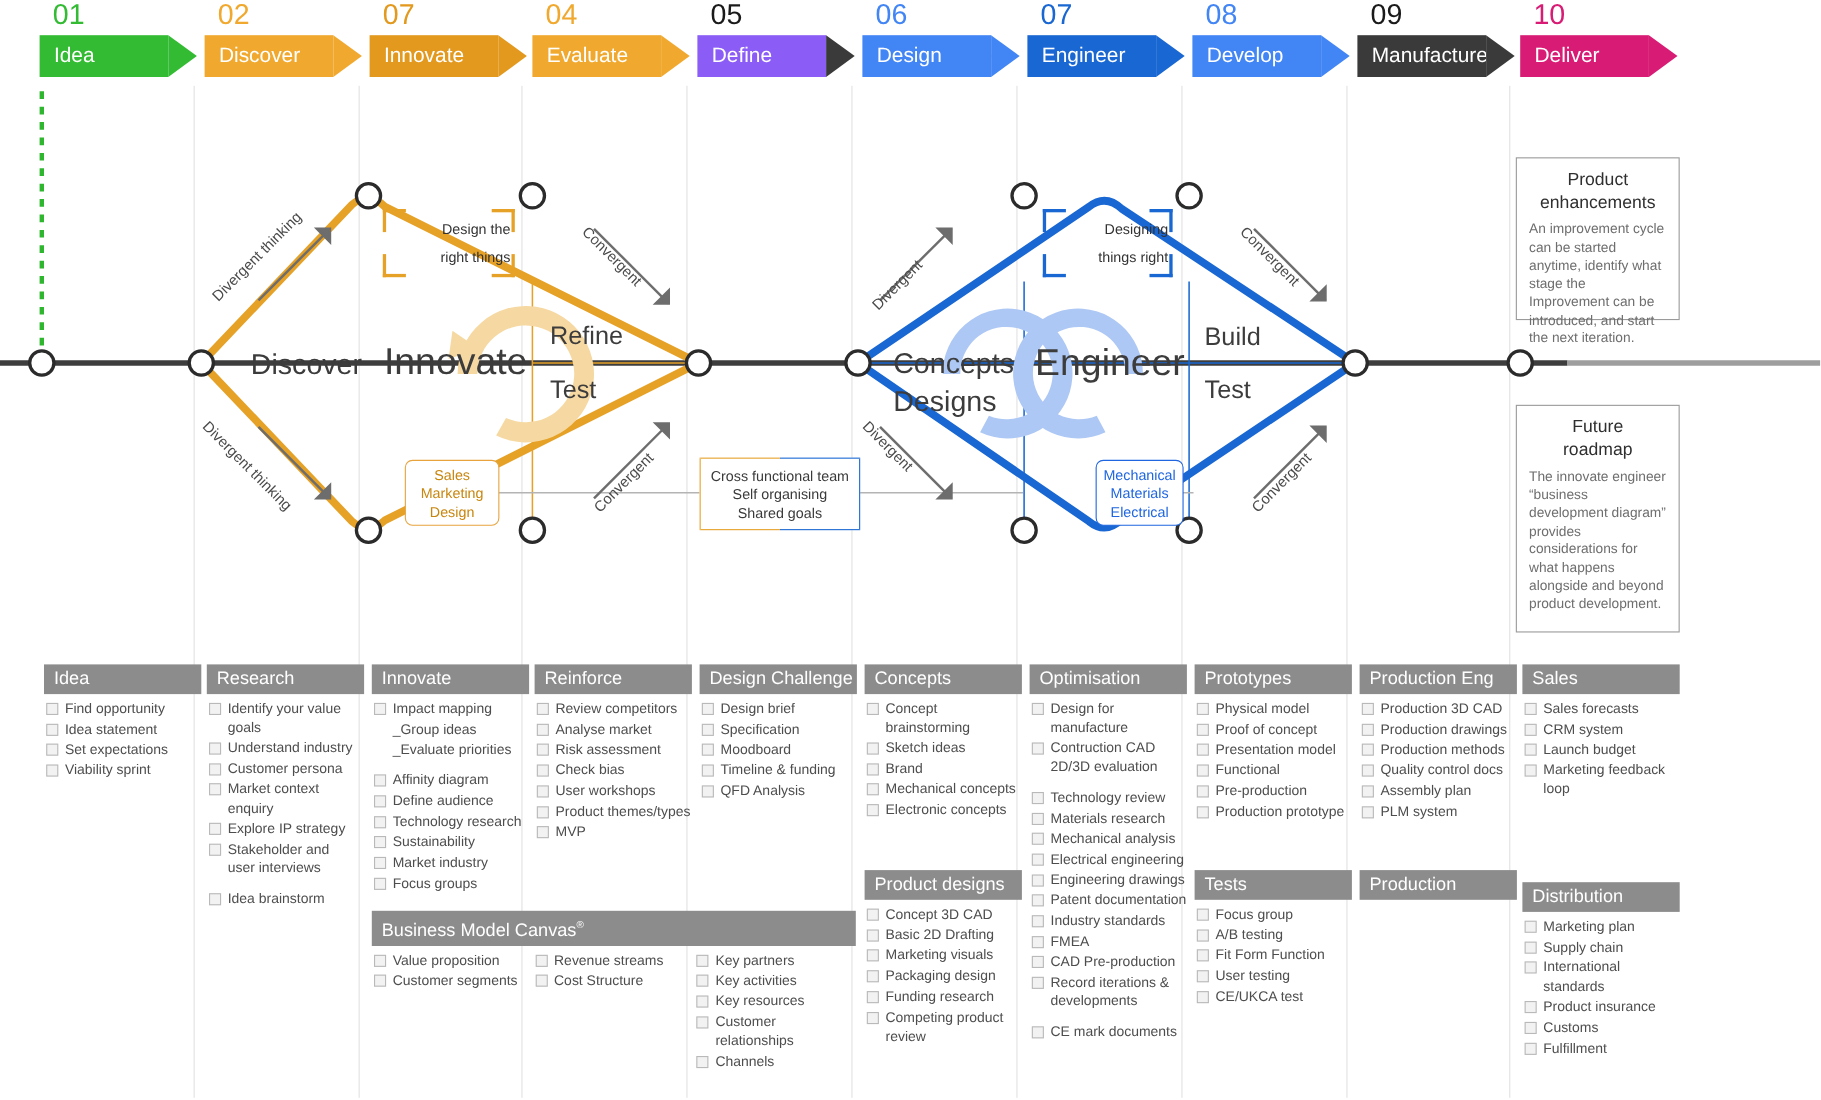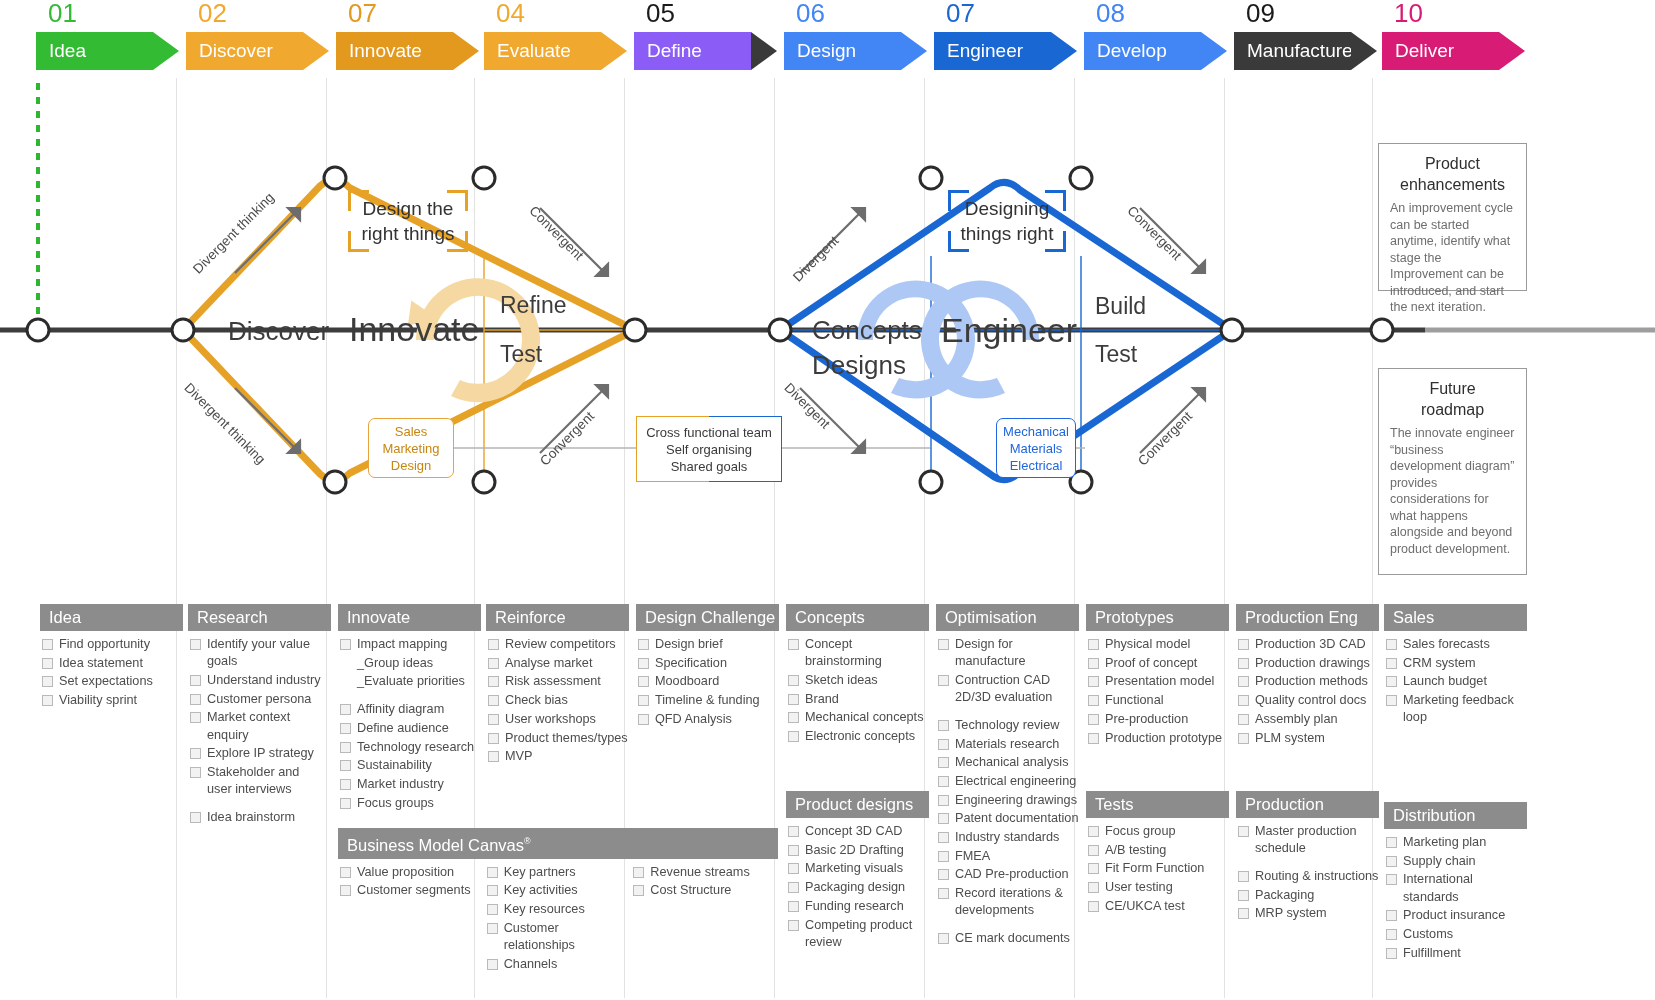--- a/index.html
+++ b/index.html
@@ -18,21 +18,21 @@
   .stage-arrow .tip{width:0;height:0;border-top:19px solid transparent;border-bottom:19px solid transparent;}
 
   
   #diagram{position:absolute;left:0;top:78px;width:1655px;height:520px;}
   .dlabel{position:absolute;white-space:nowrap;}
   .phase-name{font-size:26px;color:#3c3c3c;}
   .phase-big{font-size:34px;color:#3c3c3c;}
   .sub-name{font-size:23px;color:#3c3c3c;}
   .arrow-lbl{font-size:13.5px;color:#4a4a4a;}
 
-  .bracket-box{position:absolute;text-align:center;font-size:19px;color:#333;line-height:25px;}
+  .bracket-box{position:absolute;text-align:right;font-size:13px;color:#333;line-height:25px;}
   .bracket-box .bk{position:absolute;width:18px;height:18px;}
 
   .note{position:absolute;border:1.4px solid;border-radius:7px;background:#fff;
         text-align:center;font-size:13px;line-height:17px;box-sizing:border-box;
         display:flex;flex-direction:column;justify-content:center;}
   .note.orange{border-color:#e8a33d;color:#c8860f;}
   .note.blue{border-color:#1f66e0;color:#1f66e0;margin-left:28px;}
 
   .side-note{position:absolute;border:1px solid #9a9a9a;background:#fff;box-sizing:border-box;padding:9px 11px 10px;}
   .side-note .t{text-align:center;font-size:16px;color:#2f2f2f;line-height:21px;margin-bottom:5px;}
@@ -681,40 +681,20 @@
           <span class="tx">User testing</span>
         </div>
         <div class="ck">
           <span class="bx"></span>
           <span class="tx">CE/UKCA test</span>
         </div>
       </div>
     </div>
     <div class="panel" style="left: 1236px; top: 791px; width: 143px;">
       <div class="panel-hd">Production</div>
-      <div class="items">
-        <div class="ck">
-          <span class="bx"></span>
-          <span class="tx">Master production
-schedule</span>
-        </div>
-        <div class="gap"></div>
-        <div class="ck">
-          <span class="bx"></span>
-          <span class="tx">Routing &amp; instructions</span>
-        </div>
-        <div class="ck">
-          <span class="bx"></span>
-          <span class="tx">Packaging</span>
-        </div>
-        <div class="ck">
-          <span class="bx"></span>
-          <span class="tx">MRP system</span>
-        </div>
-      </div>
     </div>
     <div class="panel" style="left: 1384px; top: 791px; width: 143px; margin-top: 11px;">
       <div class="panel-hd">Distribution</div>
       <div class="items">
         <div class="ck">
           <span class="bx"></span>
           <span class="tx">Marketing plan</span>
         </div>
         <div class="ck">
           <span class="bx"></span>
@@ -749,43 +729,43 @@
           <span class="tx">Value proposition</span>
         </div>
         <div class="ck">
           <span class="bx"></span>
           <span class="tx">Customer segments</span>
         </div>
       </div>
       <div style="width: 150px;">
         <div class="ck">
           <span class="bx"></span>
+          <span class="tx">Revenue streams</span>
+        </div>
+        <div class="ck">
+          <span class="bx"></span>
+          <span class="tx">Cost Structure</span>
+        </div>
+      </div>
+      <div style="width: 150px;">
+        <div class="ck">
+          <span class="bx"></span>
           <span class="tx">Key partners</span>
         </div>
         <div class="ck">
           <span class="bx"></span>
           <span class="tx">Key activities</span>
         </div>
         <div class="ck">
           <span class="bx"></span>
           <span class="tx">Key resources</span>
         </div>
         <div class="ck">
           <span class="bx"></span>
           <span class="tx">Customer relationships</span>
         </div>
         <div class="ck">
           <span class="bx"></span>
           <span class="tx">Channels</span>
         </div>
       </div>
-      <div style="width: 150px;">
-        <div class="ck">
-          <span class="bx"></span>
-          <span class="tx">Revenue streams</span>
-        </div>
-        <div class="ck">
-          <span class="bx"></span>
-          <span class="tx">Cost Structure</span>
-        </div>
-      </div>
     </div>
   </div>
 
 </body></html>

